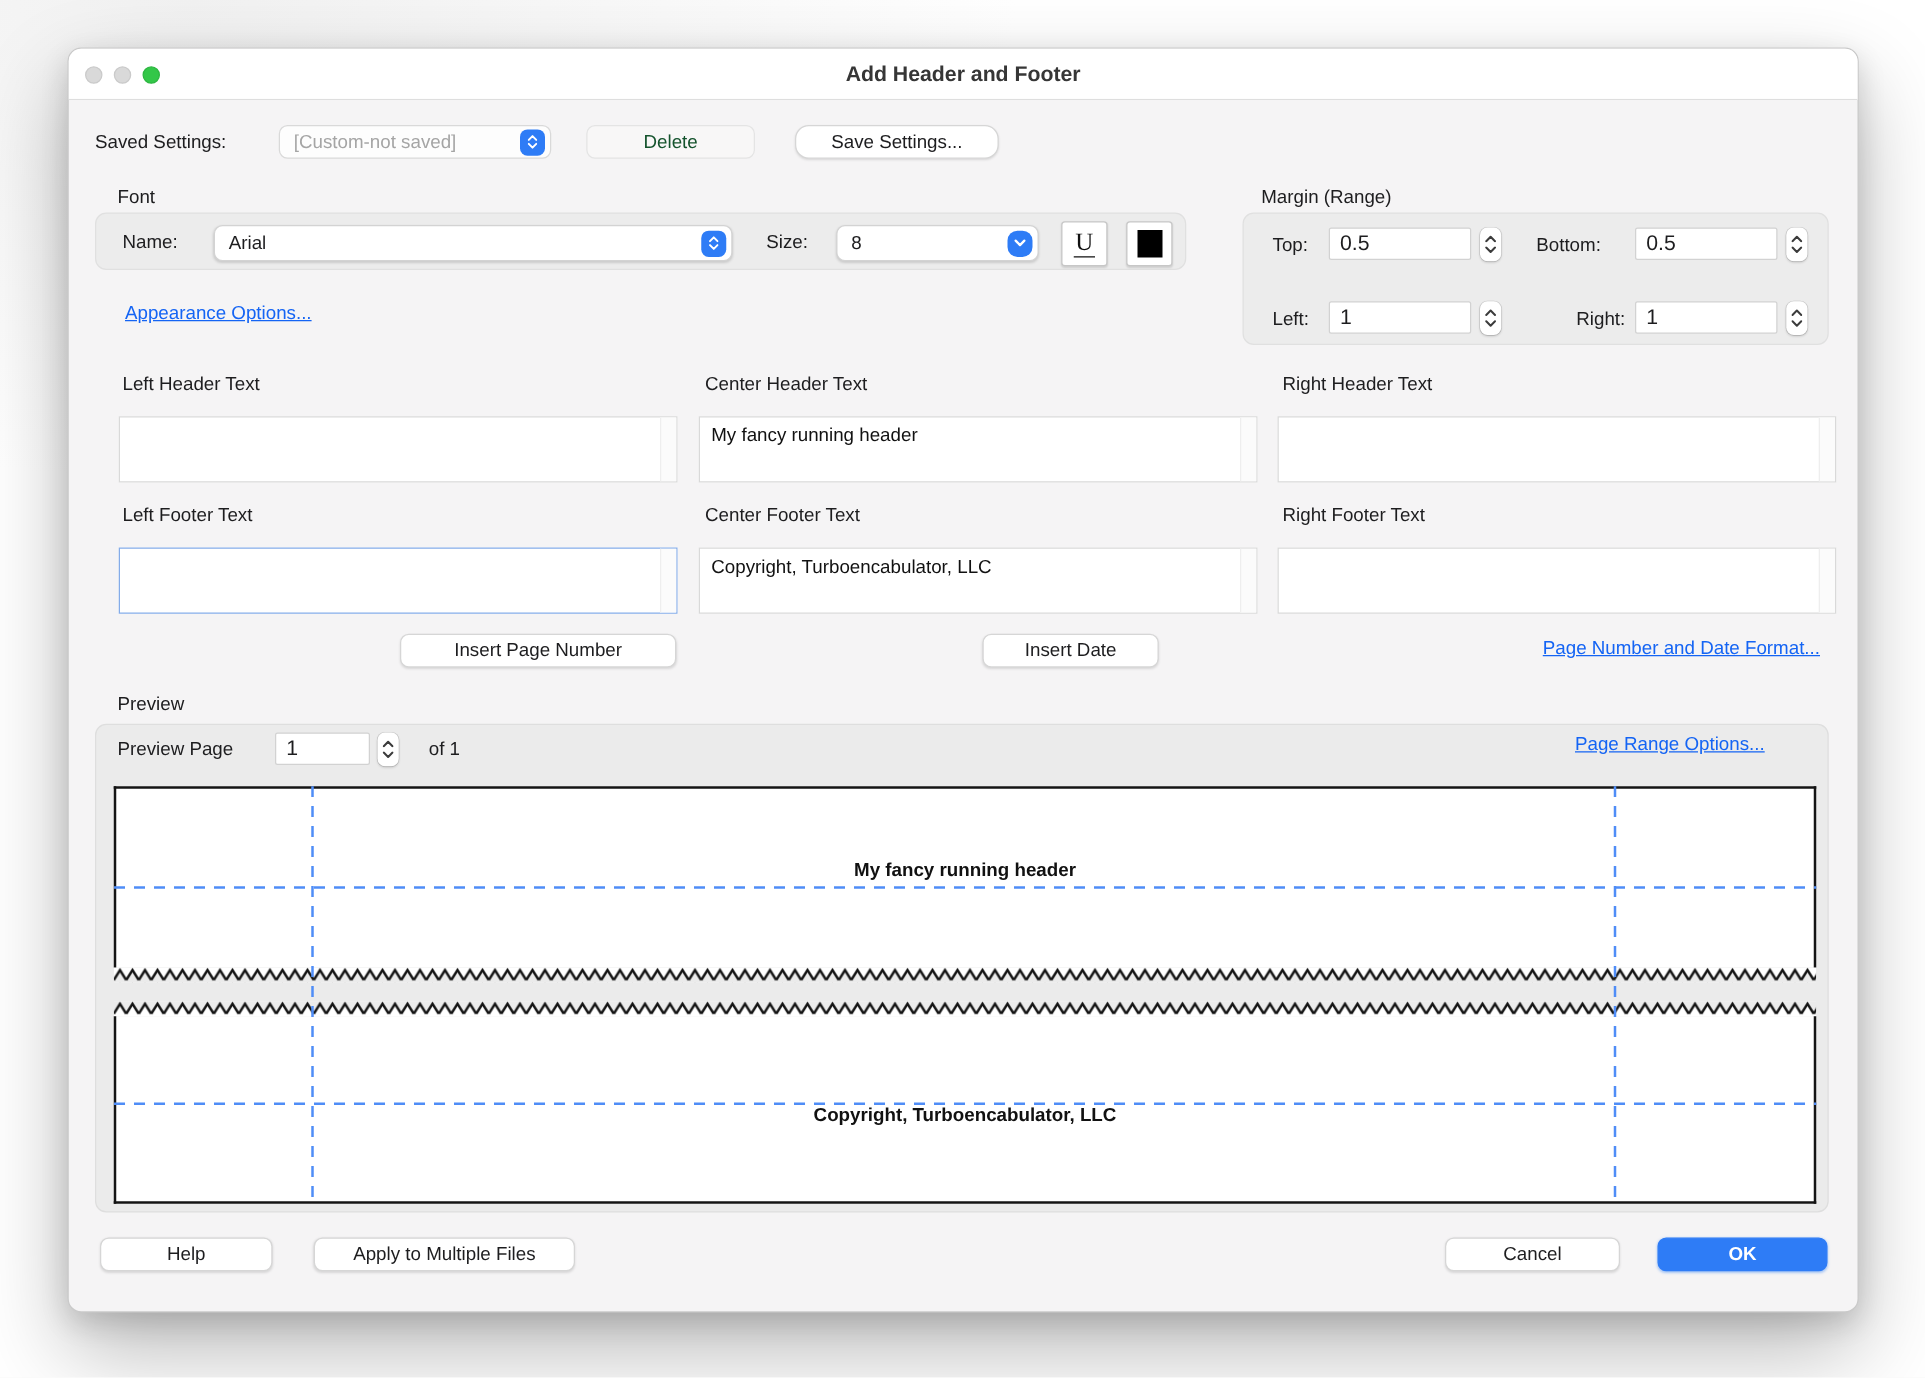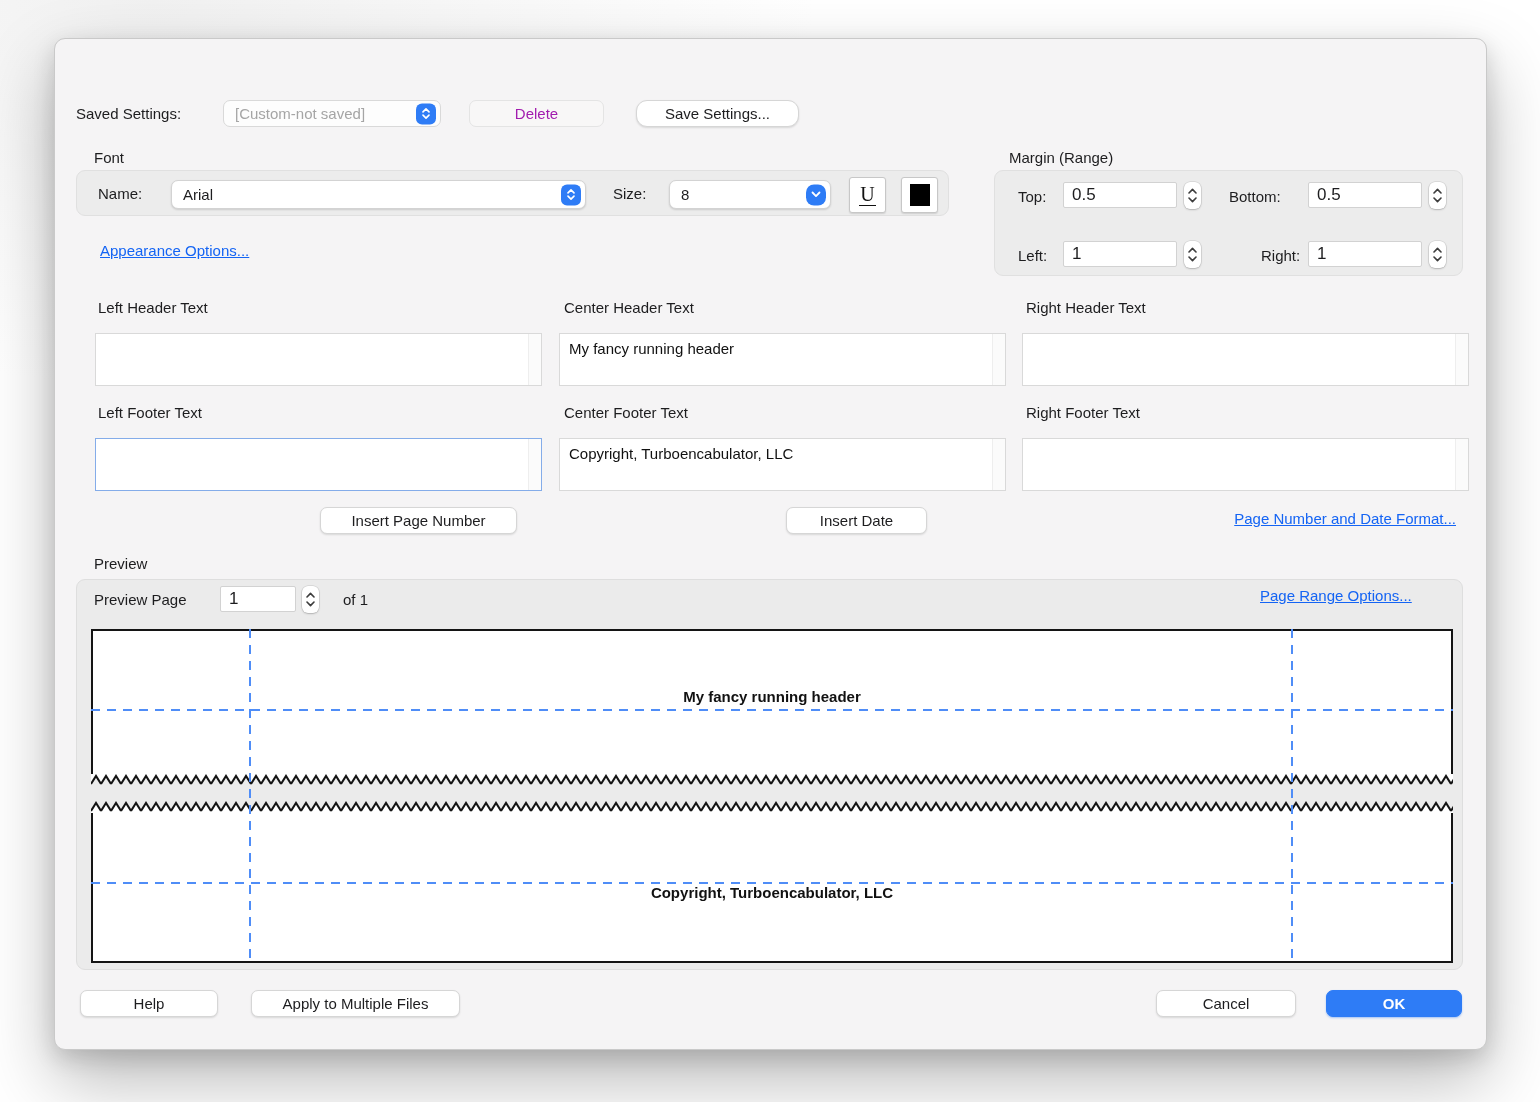--- a/index.html
+++ b/index.html
@@ -34,21 +34,21 @@
 
   .lbl { position:absolute; font-size:15px; color:#1d1d1f; white-space:nowrap; }
   .link { position:absolute; font-size:15px; color:#1464f4; text-decoration:underline; white-space:nowrap; cursor:pointer; }
 
   .btn {
     position:absolute; height:27px; background:#ffffff; border:1px solid #d6d6d6;
     border-radius:7px; font-size:15px; color:#1d1d1f; font-family:inherit;
     display:flex; align-items:center; justify-content:center;
     box-shadow:0 1px 2px rgba(0,0,0,.12); cursor:pointer;
   }
-  .btn.disabled { background:#f8f7f7; color:#a21caf; border-color:#e4e4e4; box-shadow:none; cursor:default; }
+  .btn.disabled { background:#f8f7f7; color:#14532d; border-color:#e4e4e4; box-shadow:none; cursor:default; }
   .btn.primary { background:#2e7cf6; border-color:#2e7cf6; color:#ffffff; font-weight:600; box-shadow:0 1px 2px rgba(46,124,246,.4); }
 
   .groupbox { position:absolute; background:#ececec; border:1px solid #e0e0e0; border-radius:9px; }
 
   .combo {
     position:absolute; background:#ffffff; border:1px solid #d3d3d3; border-radius:7px;
     box-shadow:0 1px 2px rgba(0,0,0,.14);
     display:flex; align-items:center; font-size:15px; padding-left:11px; cursor:pointer;
   }
   .combo .stepper-blue {
@@ -101,20 +101,28 @@
     font-size:15px; font-weight:600; color:#111; }
 
   .chev { display:block; }
 </style>
 </head>
 <body>
 
 <div class="stage">
   <div class="dialog">
 
+    <div class="titlebar">
+      <div class="lights">
+        <span class="light gray"></span>
+        <span class="light gray"></span>
+        <span class="light green"></span>
+      </div>
+      <div class="title">Add Header and Footer</div>
+    </div>
 
     <div class="lbl" style="left:21px; top:66px;">Saved Settings:</div>
     <div class="combo dim" style="left:168px; top:61px; width:218px; height:27px;">
       <span>[Custom-not saved]</span>
       <span class="stepper-blue">
         <svg class="chev" width="8" height="12" viewBox="0 0 8 12">
             <path d="M1 4.4 L4 1.4 L7 4.4" stroke="#fff" stroke-width="1.6" fill="none" stroke-linecap="round" stroke-linejoin="round"></path>
             <path d="M1 7.6 L4 10.6 L7 7.6" stroke="#fff" stroke-width="1.6" fill="none" stroke-linecap="round" stroke-linejoin="round"></path>
           </svg>
       </span>
@@ -222,21 +230,21 @@
     </div>
     <div class="ta-wrap" style="left:504px; top:399px;">
       <textarea class="ta" style="">Copyright, Turboencabulator, LLC</textarea>
       <div class="ta-gutter"></div>
     </div>
     <div class="ta-wrap" style="left:967px; top:399px;">
       <textarea class="ta" style=""></textarea>
       <div class="ta-gutter"></div>
     </div>
 
-    <button class="btn" style="left:265px; top:468px; width:197px;">Insert Page Number</button>
+    <button class="btn" style="left:265px; top:468px; width:221px;">Insert Page Number</button>
     <button class="btn" style="left:731px; top:468px; width:141px;">Insert Date</button>
     <div class="link" style="right:30px; top:471px;">Page Number and Date Format...</div>
 
     <div class="lbl" style="left:39px; top:516px;">Preview</div>
     <div class="preview-panel"></div>
 
     <div class="lbl" style="left:39px; top:552px;">Preview Page</div>
     <input class="numfield" style="left: 165px; top: 547px; width: 76px;" value="1">
     <div class="pillstep" style="left:247px; top:547px;">
       <svg class="chev" width="9" height="6" viewBox="0 0 9 6">

